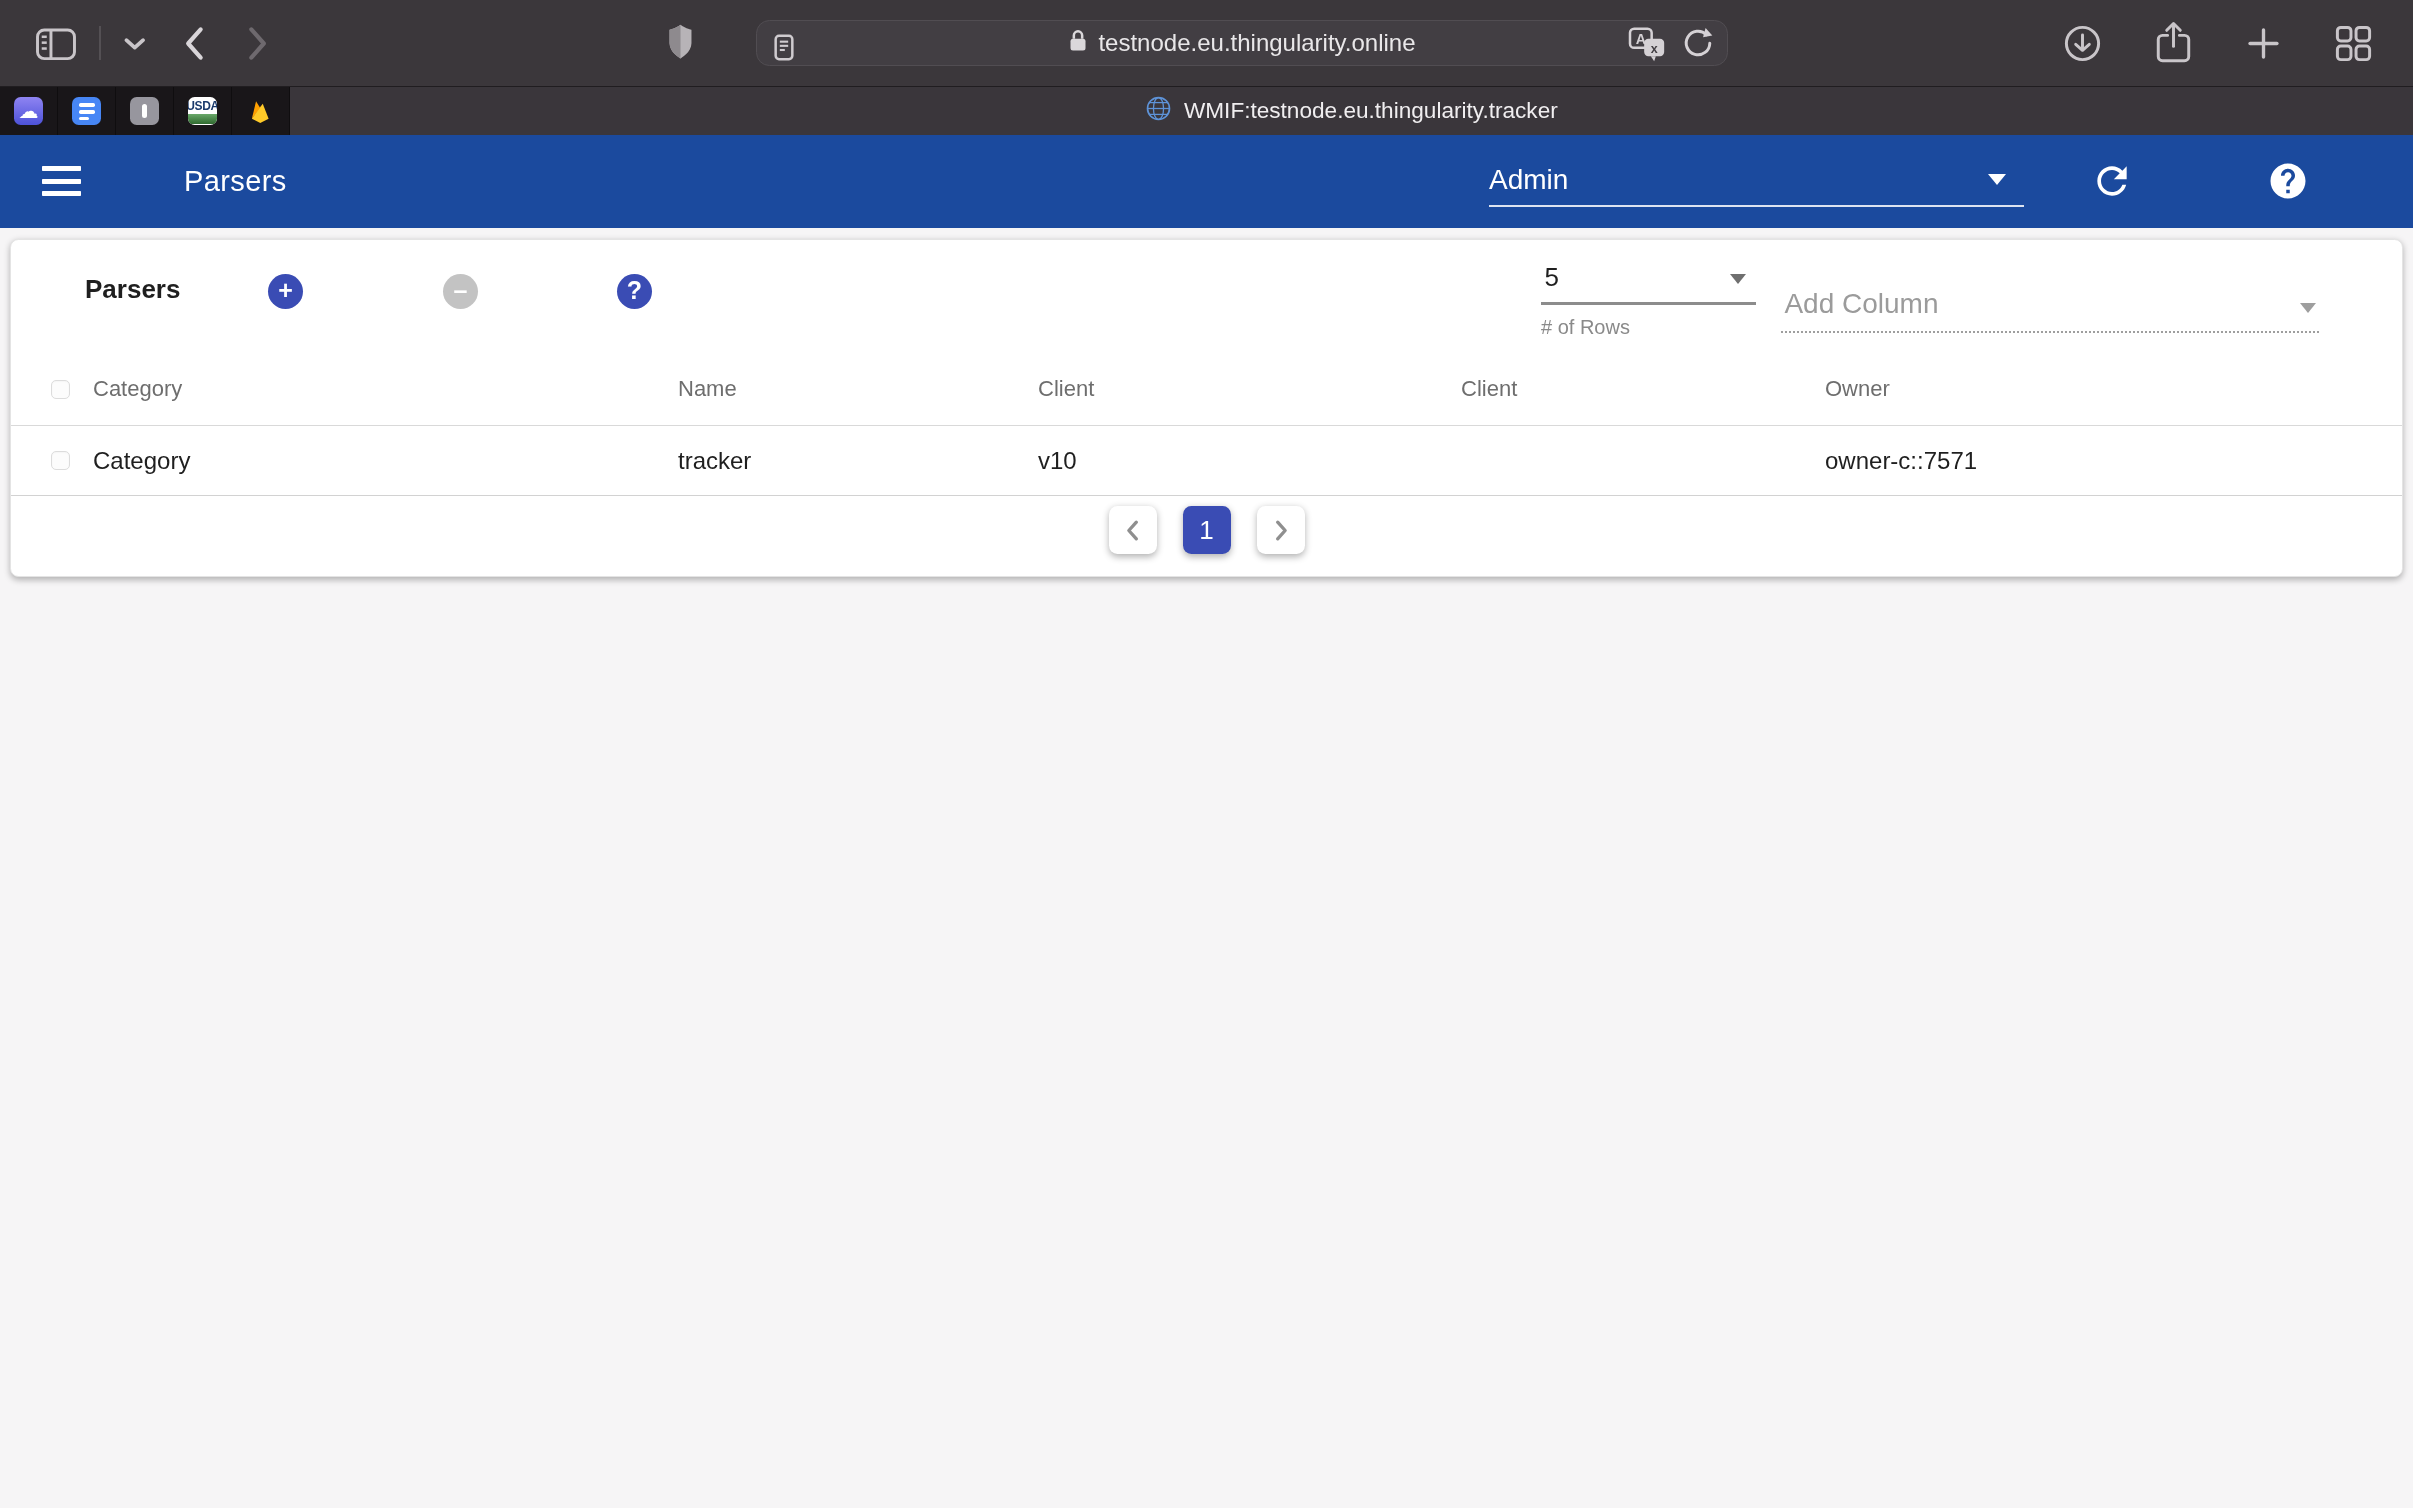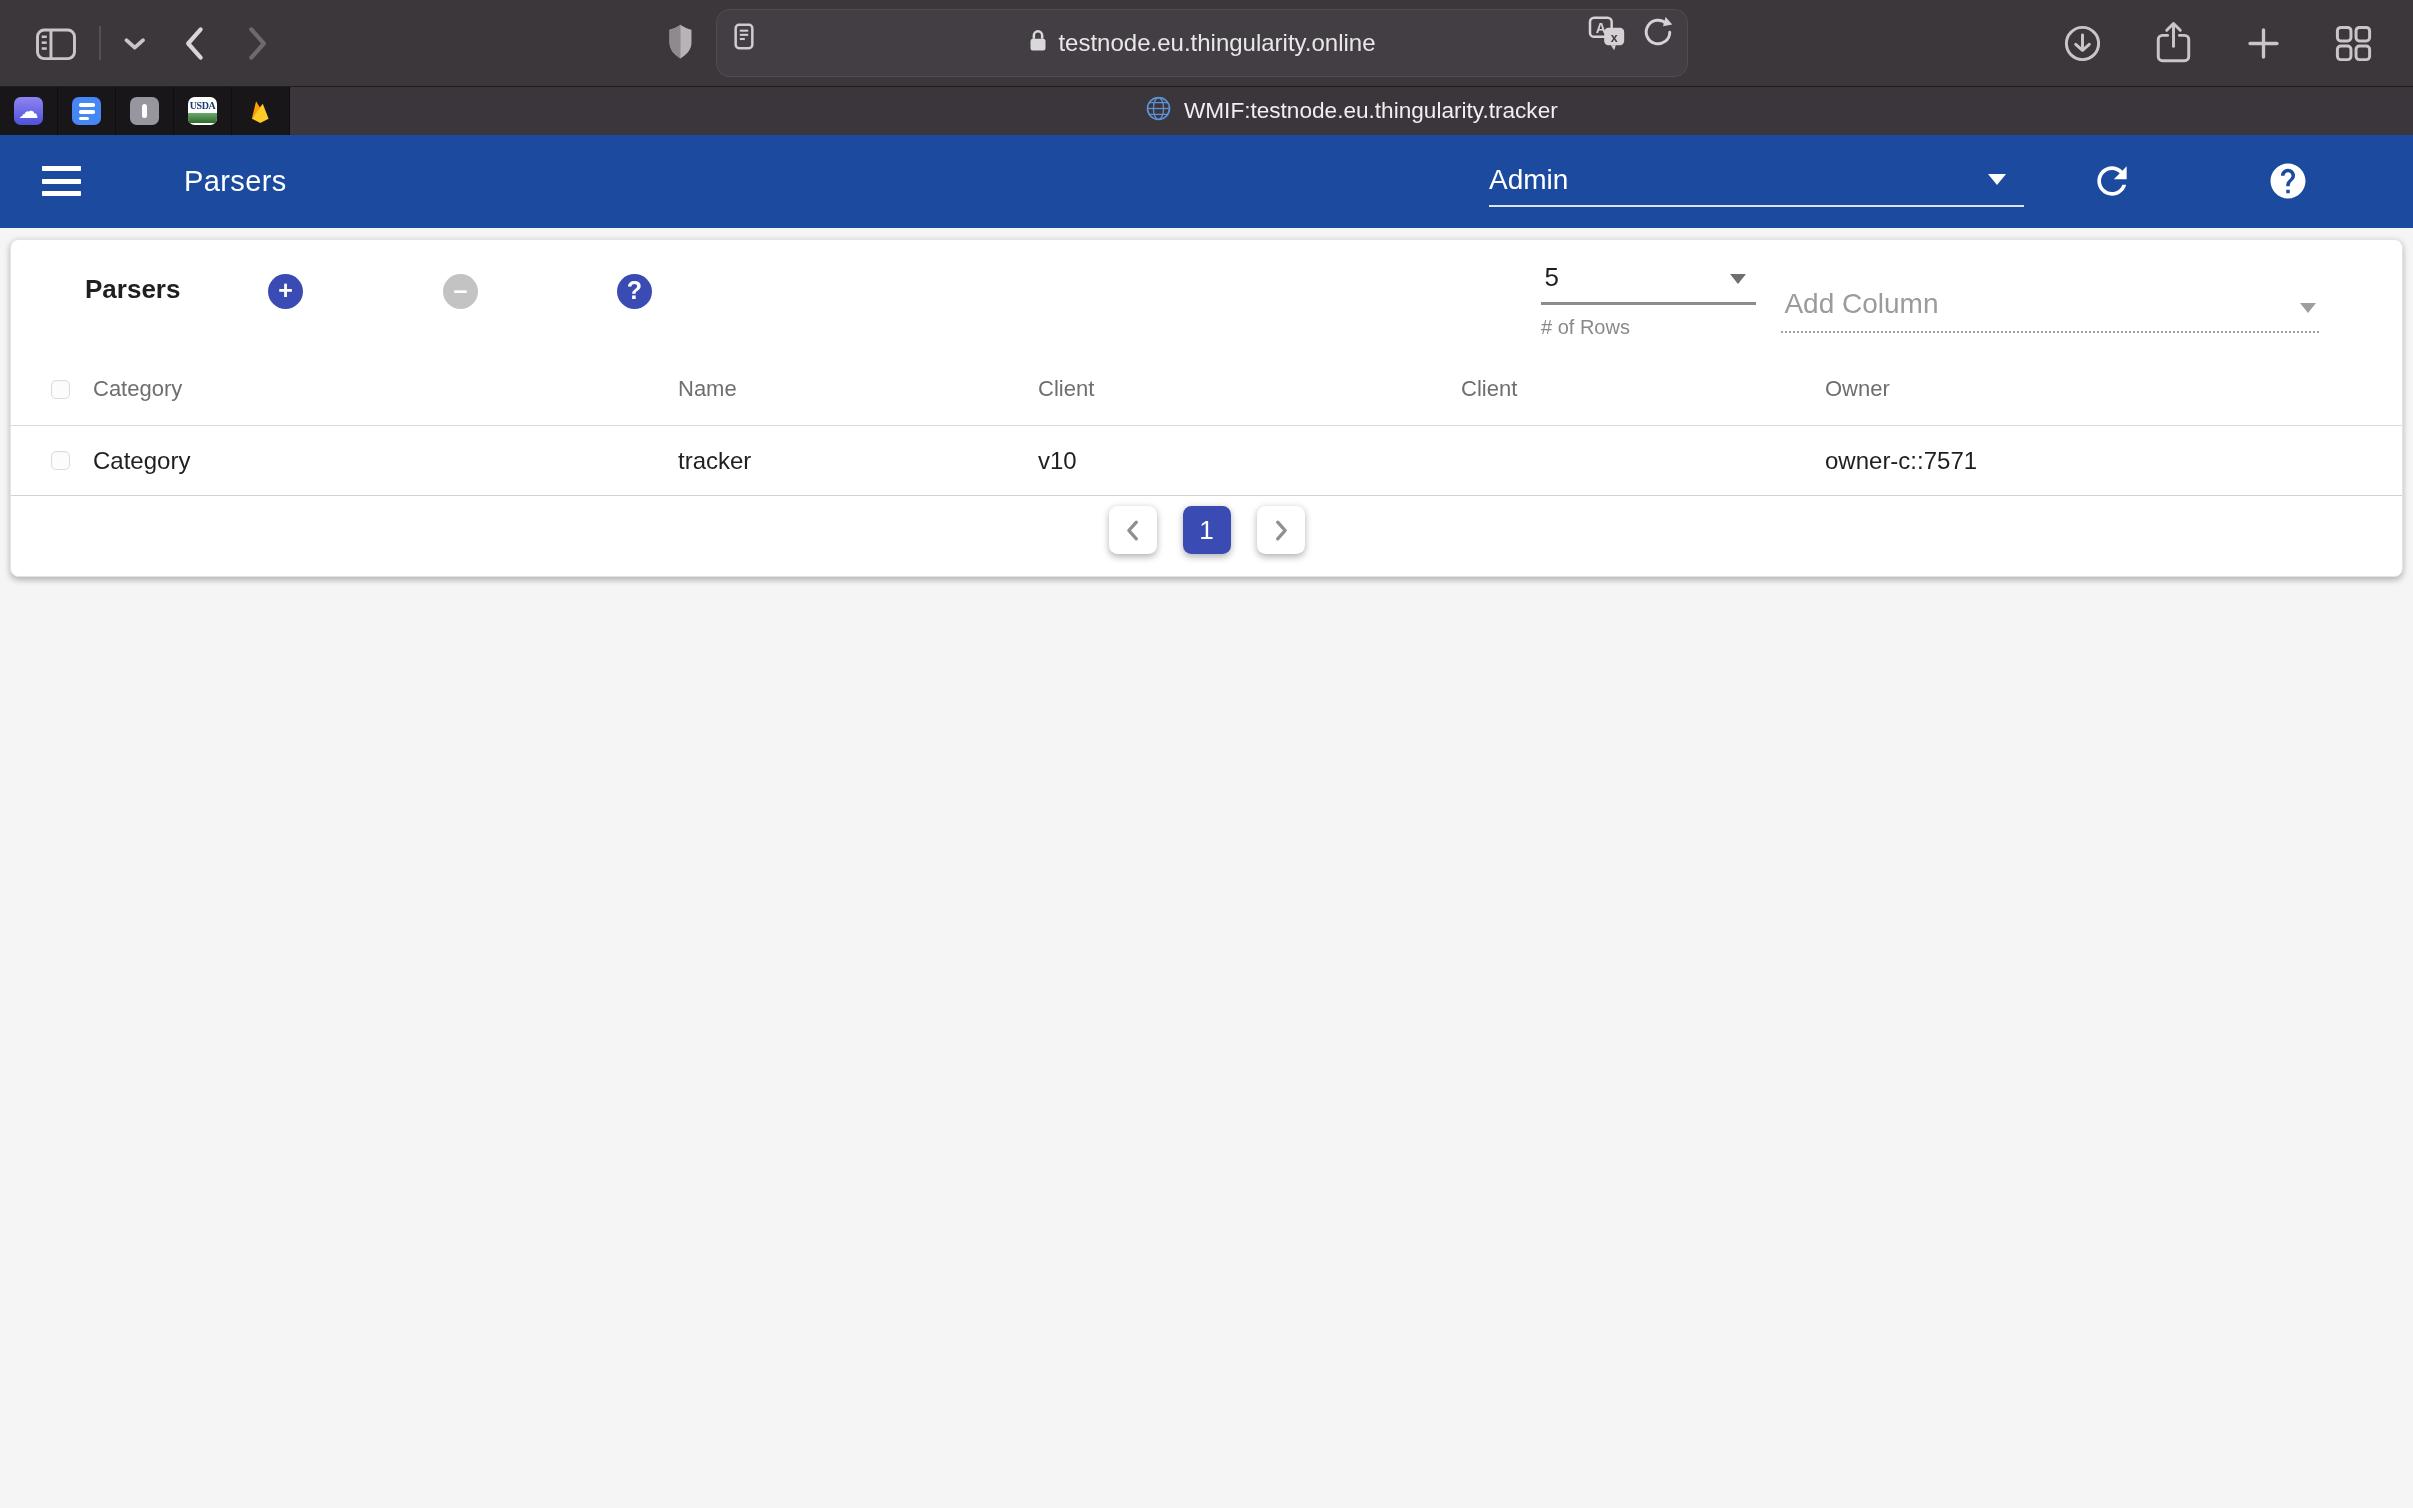--- a/index.html
+++ b/index.html
@@ -6,39 +6,39 @@
   html,body { width:2413px; height:1508px; overflow:hidden; }
   body { font-family:"Liberation Sans", sans-serif; background:#f6f5f6; }
 
   
   .toolbar { position:relative; height:86px; background:#3b373b; }
   .tb-left { position:absolute; left:35px; top:0; height:86px; display:flex; align-items:center; gap:22px; }
   .tb-divider { width:1.7px; height:34px; background:#545054; }
   .icon-btn { display:flex; align-items:center; justify-content:center; cursor:pointer; background:none; border:none; }
 
   .url-wrap { position:absolute; left:667px; top:0; height:86px; display:flex; align-items:center; gap:22px; }
-  .url-field { position:relative; width:972px; height:68px; background:#423e43; border:1.7px solid #514d52; border-radius:13.4px; display:flex; align-items:center; }
+  .url-field { position:relative; width:972px; height:46px; background:#423e43; border:1.7px solid #514d52; border-radius:13.4px; display:flex; align-items:center;margin-left:40px; }
   .url-reader { position:absolute; left:17px; top:12.6px; }
   .url-center { flex:1; display:flex; align-items:center; justify-content:center; gap:10px; color:#e9e7e9; font-size:24px; }
   .url-tools { position:absolute; right:13.4px; top:0; height:49px; display:flex; align-items:center; gap:15px; }
 
   .tb-right { position:absolute; right:40px; top:0; height:86px; display:flex; align-items:center; gap:52px; }
 
   
   .tabstrip { height:49px; display:flex; background:#191619; border-top:1.7px solid #201d20; }
   .pinned-tab { width:58px; height:100%; display:flex; align-items:center; justify-content:center; border-right:1.7px solid #0f0d0f; cursor:pointer; }
   .fav { width:28.5px; height:28.5px; border-radius:6.7px; display:flex; align-items:center; justify-content:center; overflow:hidden; }
   .fav-icloud { background:linear-gradient(180deg,#8f84f2,#4d52d9); color:#fff; font-size:20px; line-height:28.5px; }
   .fav-docs { background:#4786f5; display:block; padding:6.7px 0 0 6.7px; }
   .fav-docs i { display:block; height:3.4px; border-radius:1.7px; background:#fff; margin-bottom:3.4px; }
   .fav-docs i:nth-child(1){width:16px;} .fav-docs i:nth-child(2){width:16px;} .fav-docs i:nth-child(3){width:10px;}
   .fav-gray { background:#97969e; }
   .fav-gray i { display:block; width:5.9px; height:14.2px; border-radius:2.5px; background:#fff; }
   .fav-usda { background:#fff; flex-direction:column; }
-  .fav-usda b { font-size:10px; letter-spacing:-0.4px; color:#1b3a6b; font-family:Liberation Serif, serif; margin-top:1px; }
+  .fav-usda b { font-size:12px; letter-spacing:-0.4px; color:#1b3a6b; font-family:Liberation Sans, sans-serif; margin-top:1px; }
   .fav-usda i { display:block; width:100%; height:10px; background:linear-gradient(180deg,#6aa86a,#2f6a2f); margin-top:1.7px; }
   .active-tab { flex:1; background:#3a363b; display:flex; align-items:center; justify-content:center; gap:11.7px; color:#f0eef0; font-size:22.6px; cursor:pointer; }
 
   
   .appheader { position:relative; height:93px; background:#1b4a9e; color:#fff; }
   .hamburger { position:absolute; left:42px; top:28.5px; width:39px; height:35px; display:flex; flex-direction:column; justify-content:center; gap:7.5px; cursor:pointer; background:none; border:none; }
   .hamburger i { display:block; height:5px; background:#fff; border-radius:0.8px; }
   .apptitle { position:absolute; left:184px; top:0; height:93px; display:flex; align-items:center; font-size:29px; font-weight:400; letter-spacing:0.4px; }
   .nav-select { position:absolute; left:1489px; top:0; width:535px; height:93px; cursor:pointer;text-decoration:underline; }
   .nav-select .val { position:absolute; left:0; top:28.5px; font-size:28px; }

